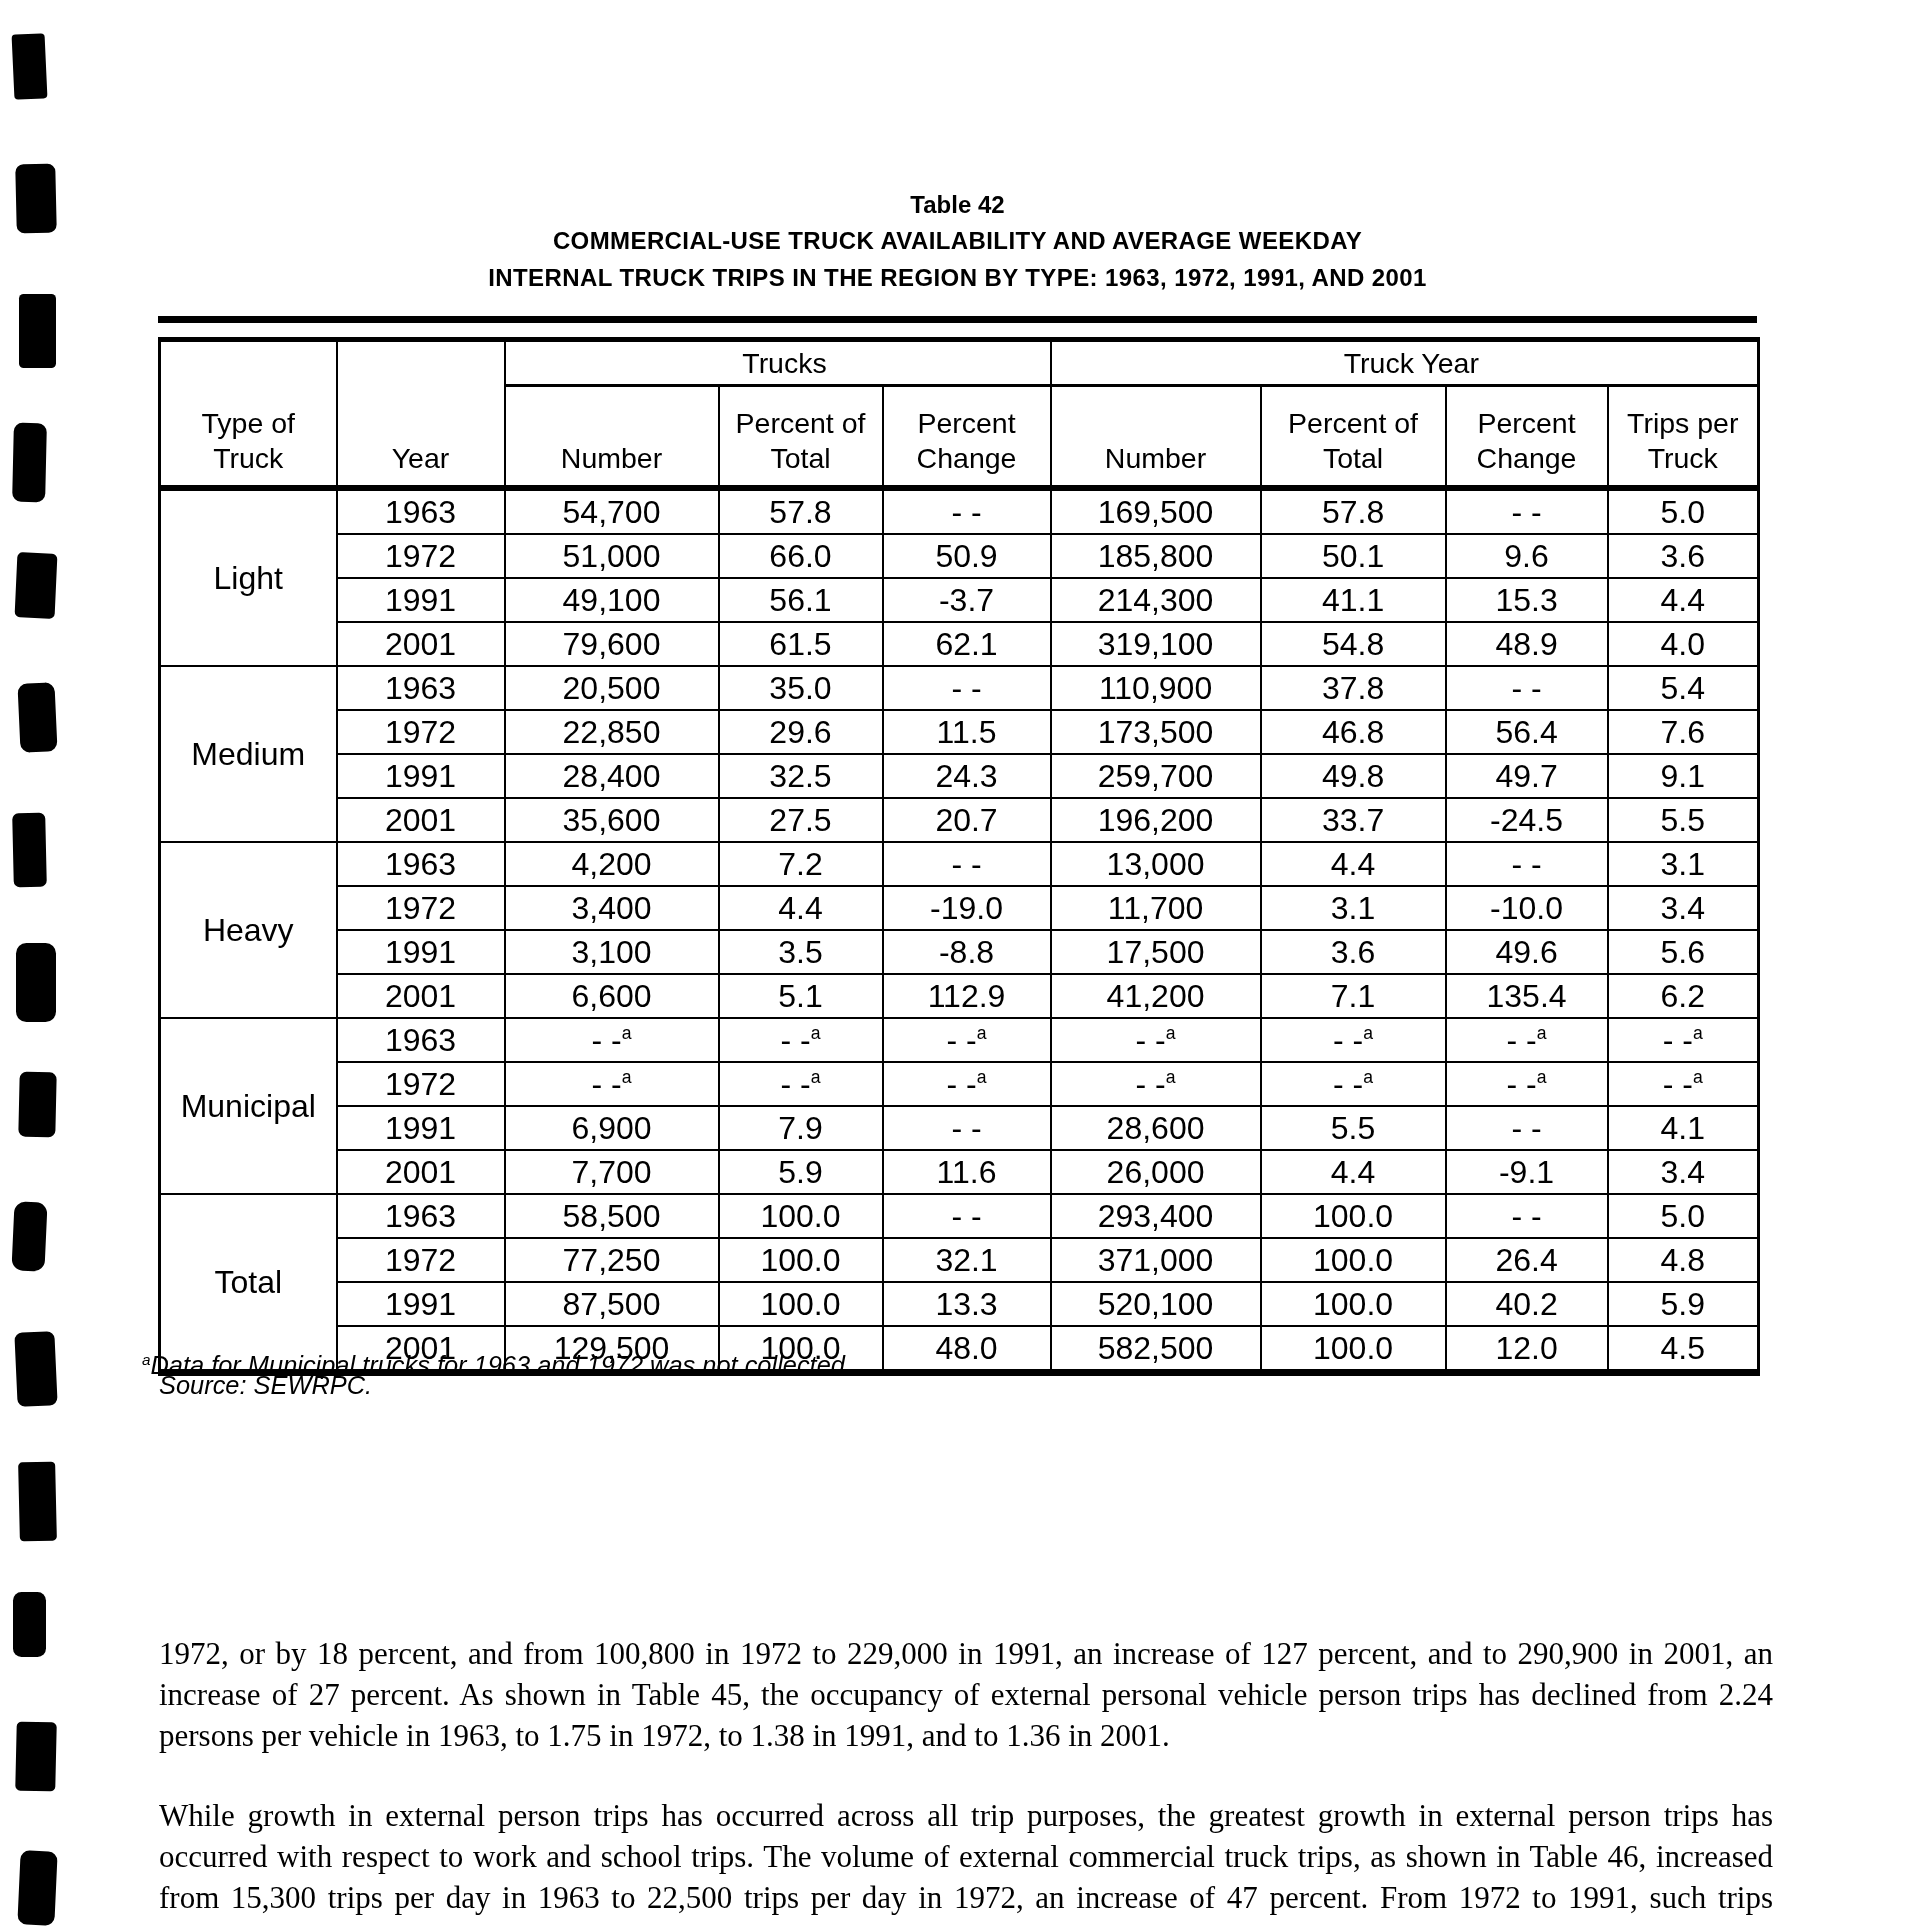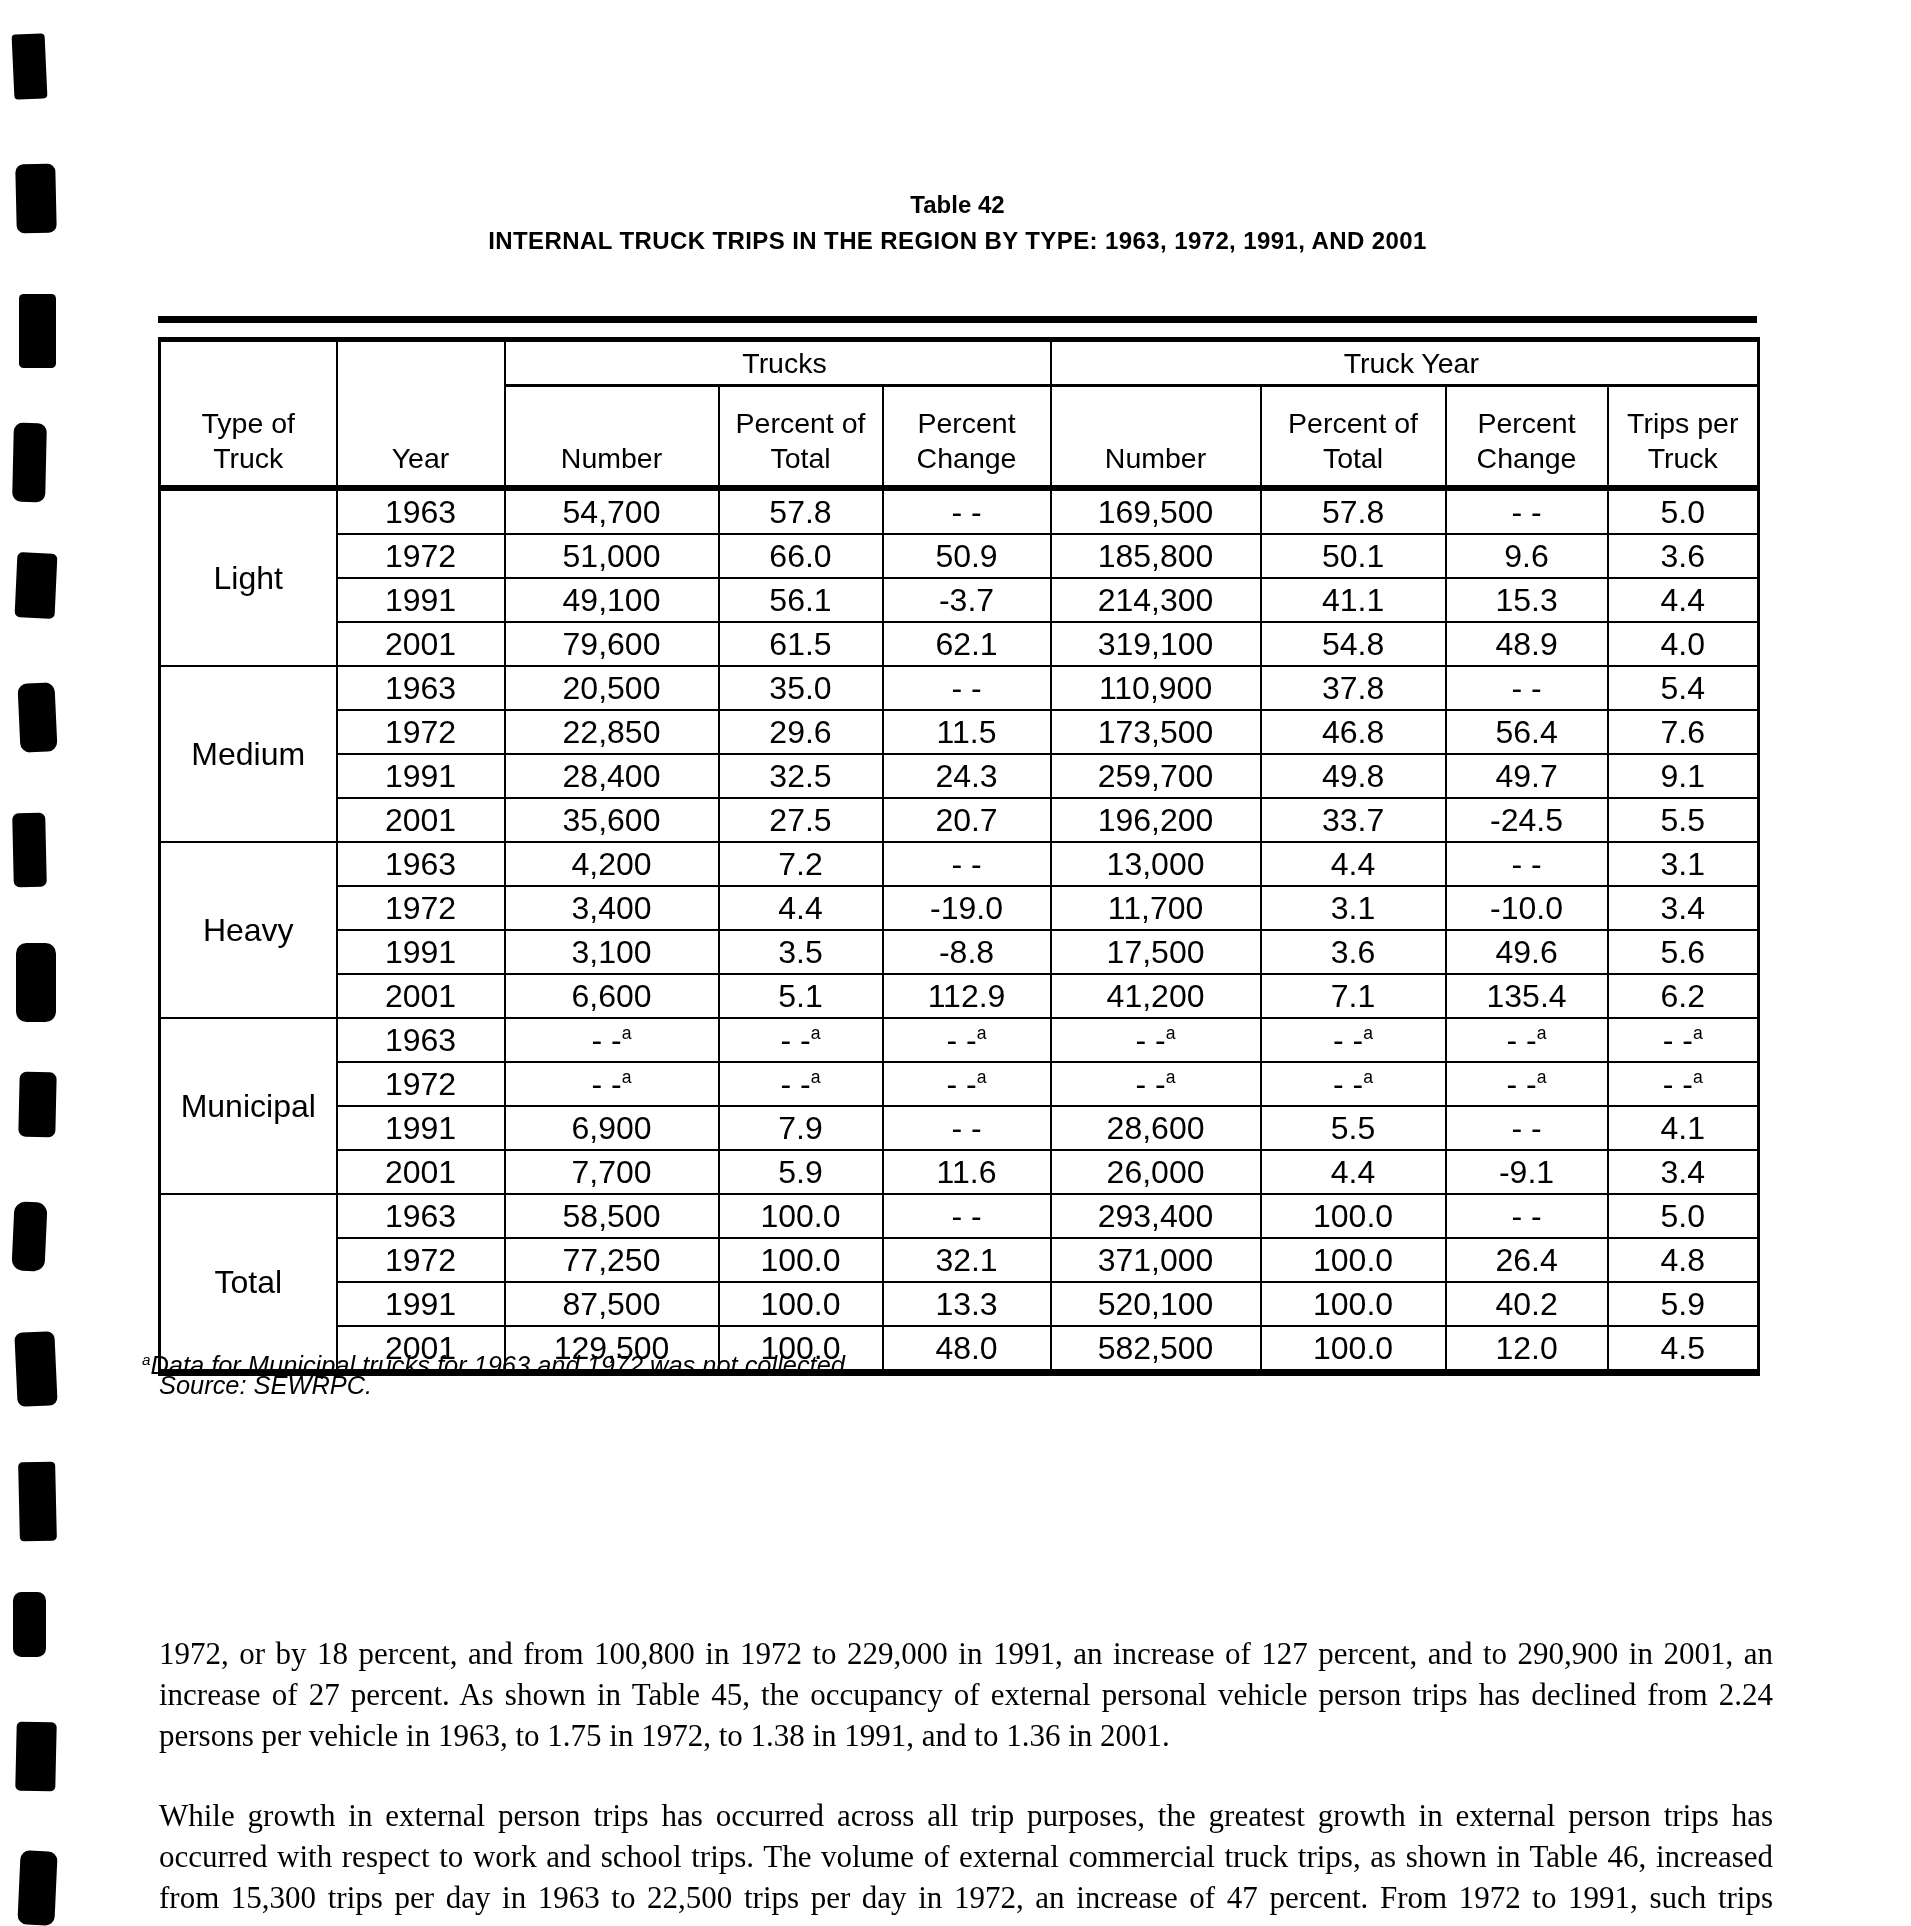--- a/index.html
+++ b/index.html
@@ -145,20 +145,21 @@
       <div class="blob" style="top: 1332px; left: 16px; width: 40px; height: 74px; border-radius: 7.7px; transform: rotate(-2.6deg);"></div>
       <div class="blob" style="top: 1462px; left: 18.5px; width: 37px; height: 79px; border-radius: 4.2px; transform: rotate(-1.3deg);"></div>
       <div class="blob" style="top: 1592px; left: 13px; width: 33px; height: 65px; border-radius: 8.5px; transform: rotate(0deg);"></div>
       <div class="blob" style="top: 1722px; left: 16px; width: 40px; height: 69px; border-radius: 5px; transform: rotate(1.3deg);"></div>
       <div class="blob" style="top: 1851px; left: 18.5px; width: 37px; height: 74px; border-radius: 9.2px; transform: rotate(2.6deg);"></div>
     </div>
 
   <div class="tcaption">Table 42</div>
 
   <div class="ttitle">
+    <div>COMMERCIAL-USE TRUCK AVAILABILITY AND AVERAGE WEEKDAY</div>
     <div>INTERNAL TRUCK TRIPS IN THE REGION BY TYPE: 1963, 1972, 1991, AND 2001</div>
   </div>
 
   <div class="toprule"></div>
 
   <table class="truck">
     <colgroup>
       <col style="width:177px">
         <col style="width:168px">
         <col style="width:214px">

